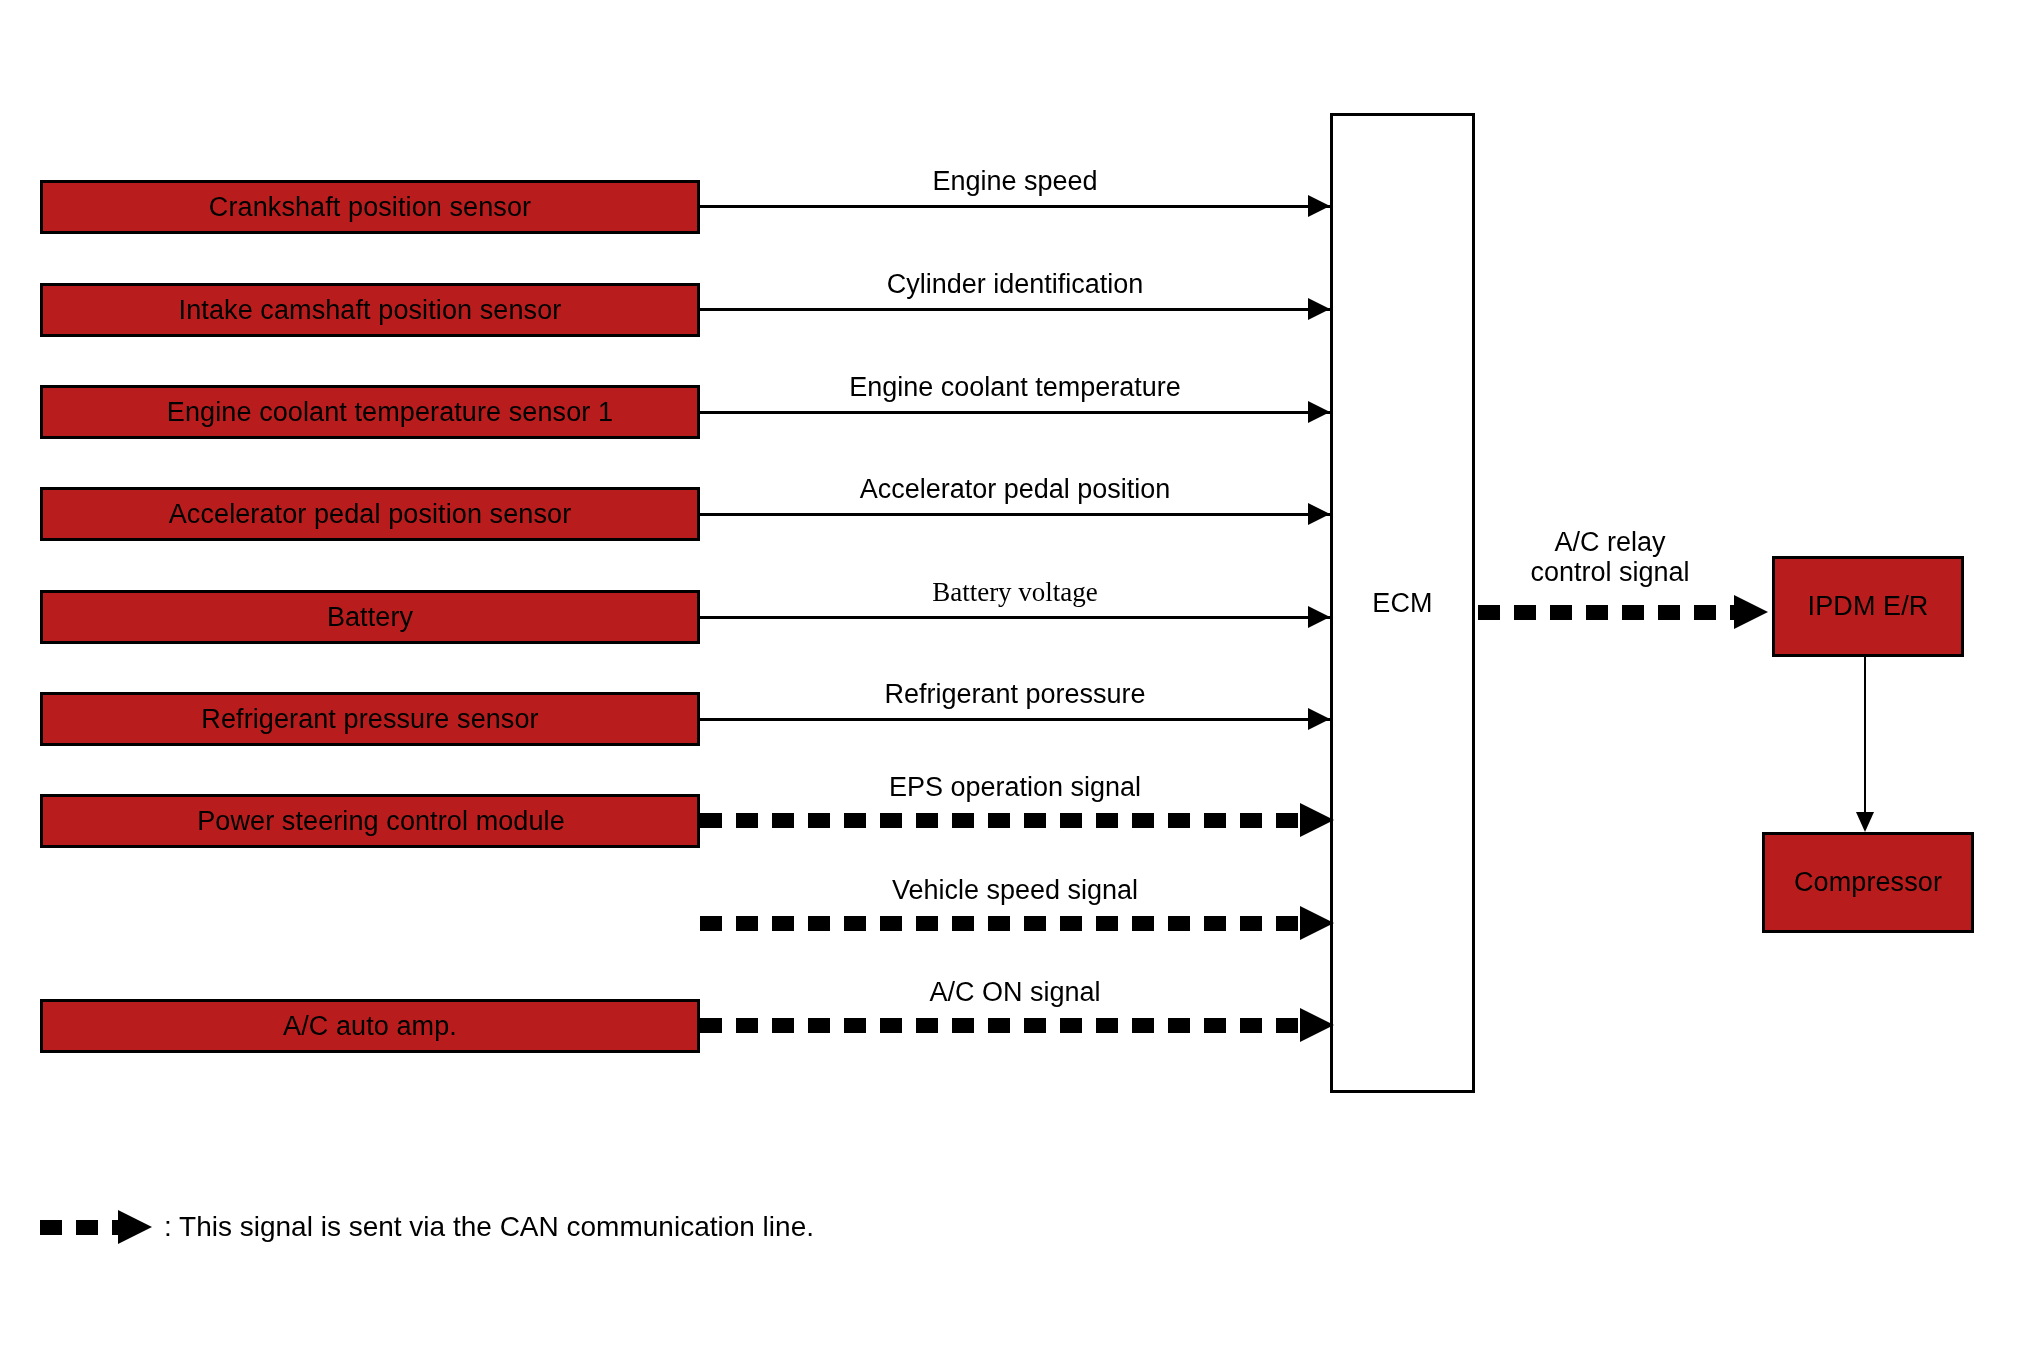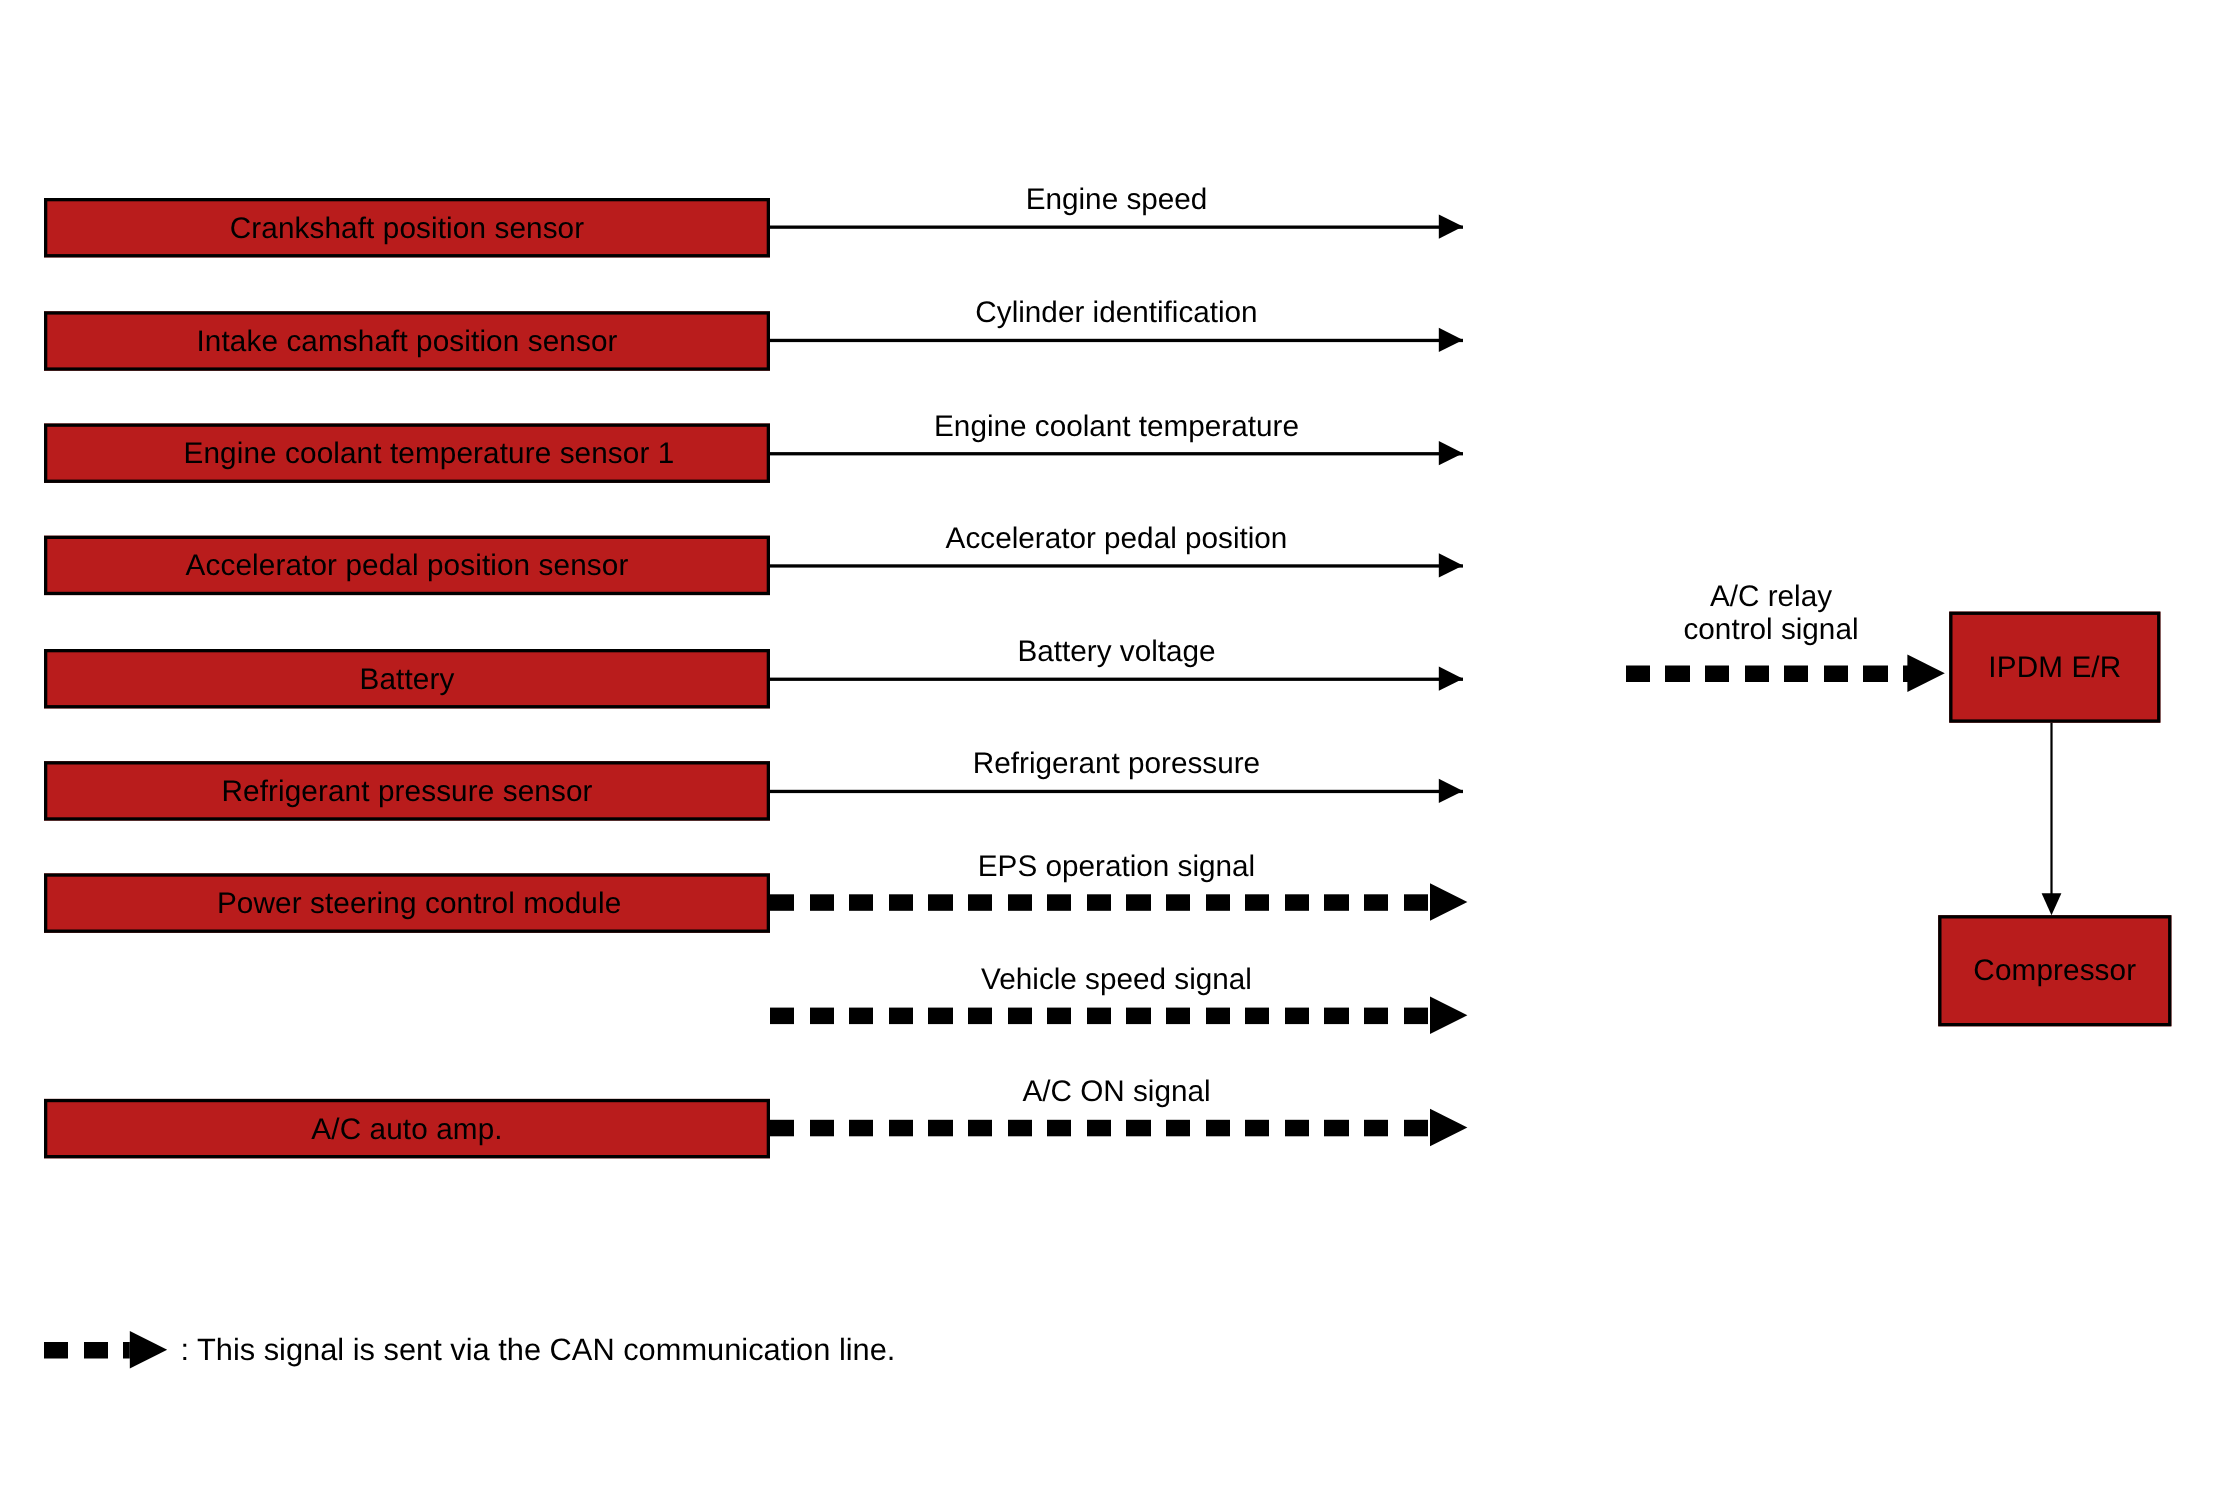--- a/index.html
+++ b/index.html
@@ -166,20 +166,23 @@
 
   <div class="box" style="left:40px; top:794px; width:660px; height:54px;padding-left:22px;">
     <span class="box-label">Power steering control module</span>
   </div>
 
 
   <div class="box" style="left:40px; top:999px; width:660px; height:54px;">
     <span class="box-label">A/C auto amp.</span>
   </div>
 
+  <div class="ecm-box" style="left:1330px; top:113px; width:145px; height:980px;">
+    <span class="box-label">ECM</span>
+  </div>
 
   <div class="box" style="left:1772px; top:556px; width:192px; height:101px;">
     <span class="box-label">IPDM E/R</span>
   </div>
 
   <div class="box" style="left:1762px; top:832px; width:212px; height:101px;">
     <span class="box-label">Compressor</span>
   </div>
 
   <div class="wire" style="left:700px; top:205px; width:630px;"></div>
@@ -193,21 +196,21 @@
   <div class="wire" style="left:700px; top:411px; width:630px;"></div>
   <div class="wire-head" style="left:1308px; top:401px;"></div>
   <div class="signal-label" style="left:1015px; top:372px;">Engine coolant temperature</div>
 
   <div class="wire" style="left:700px; top:513px; width:630px;"></div>
   <div class="wire-head" style="left:1308px; top:503px;"></div>
   <div class="signal-label" style="left:1015px; top:474px;">Accelerator pedal position</div>
 
   <div class="wire" style="left:700px; top:616px; width:630px;"></div>
   <div class="wire-head" style="left:1308px; top:606px;"></div>
-  <div class="signal-label" style="left:1015px; top:577px;">Battery voltage</div>
+  <div class="signal-label" style="left:1015px; top:577px;font-family:Liberation Serif, serif;">Battery voltage</div>
 
   <div class="wire" style="left:700px; top:718px; width:630px;"></div>
   <div class="wire-head" style="left:1308px; top:708px;"></div>
   <div class="signal-label" style="left:1015px; top:679px;">Refrigerant poressure</div>
 
   <div class="can-bar" style="left:700px; top:813px; width:610px;"></div>
   <div class="can-head" style="left:1300px; top:803px;"></div>
   <div class="signal-label" style="left:1015px; top:772px;">EPS operation signal</div>
 
   <div class="can-bar" style="left:700px; top:916px; width:610px;"></div>

